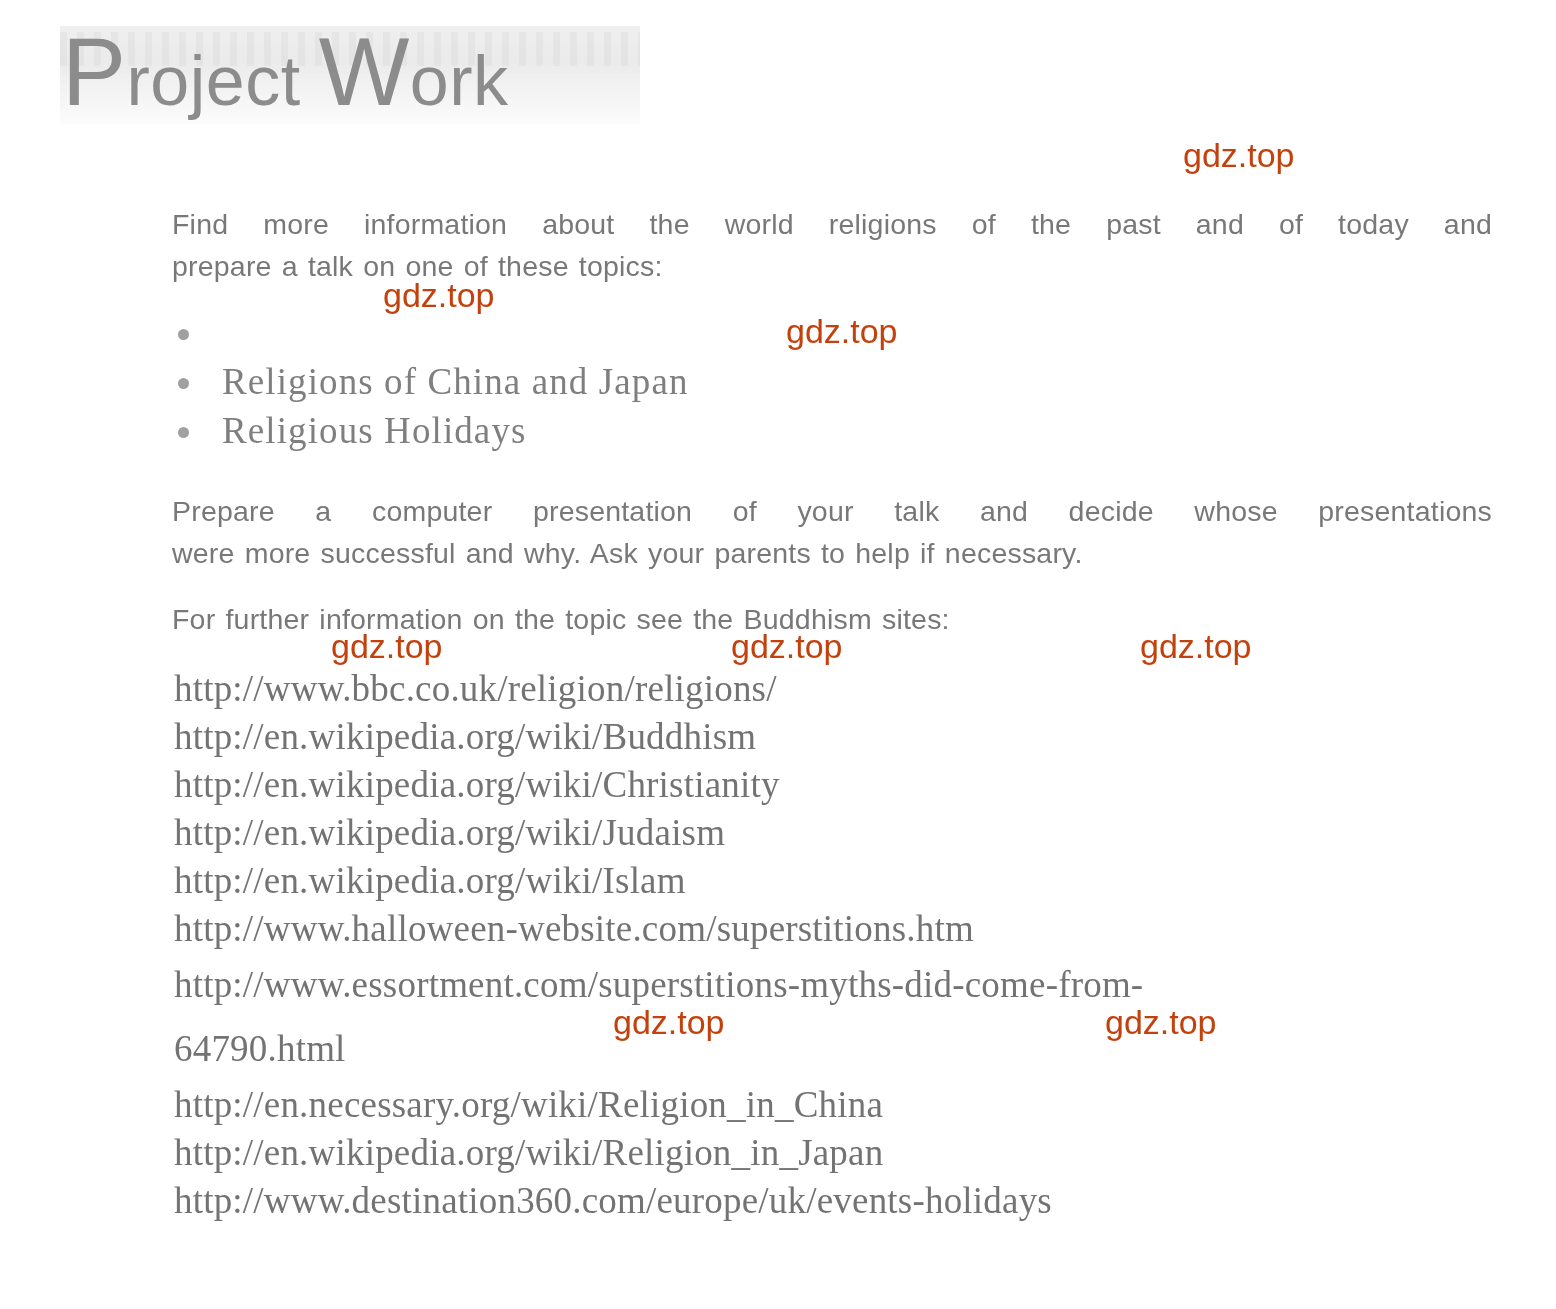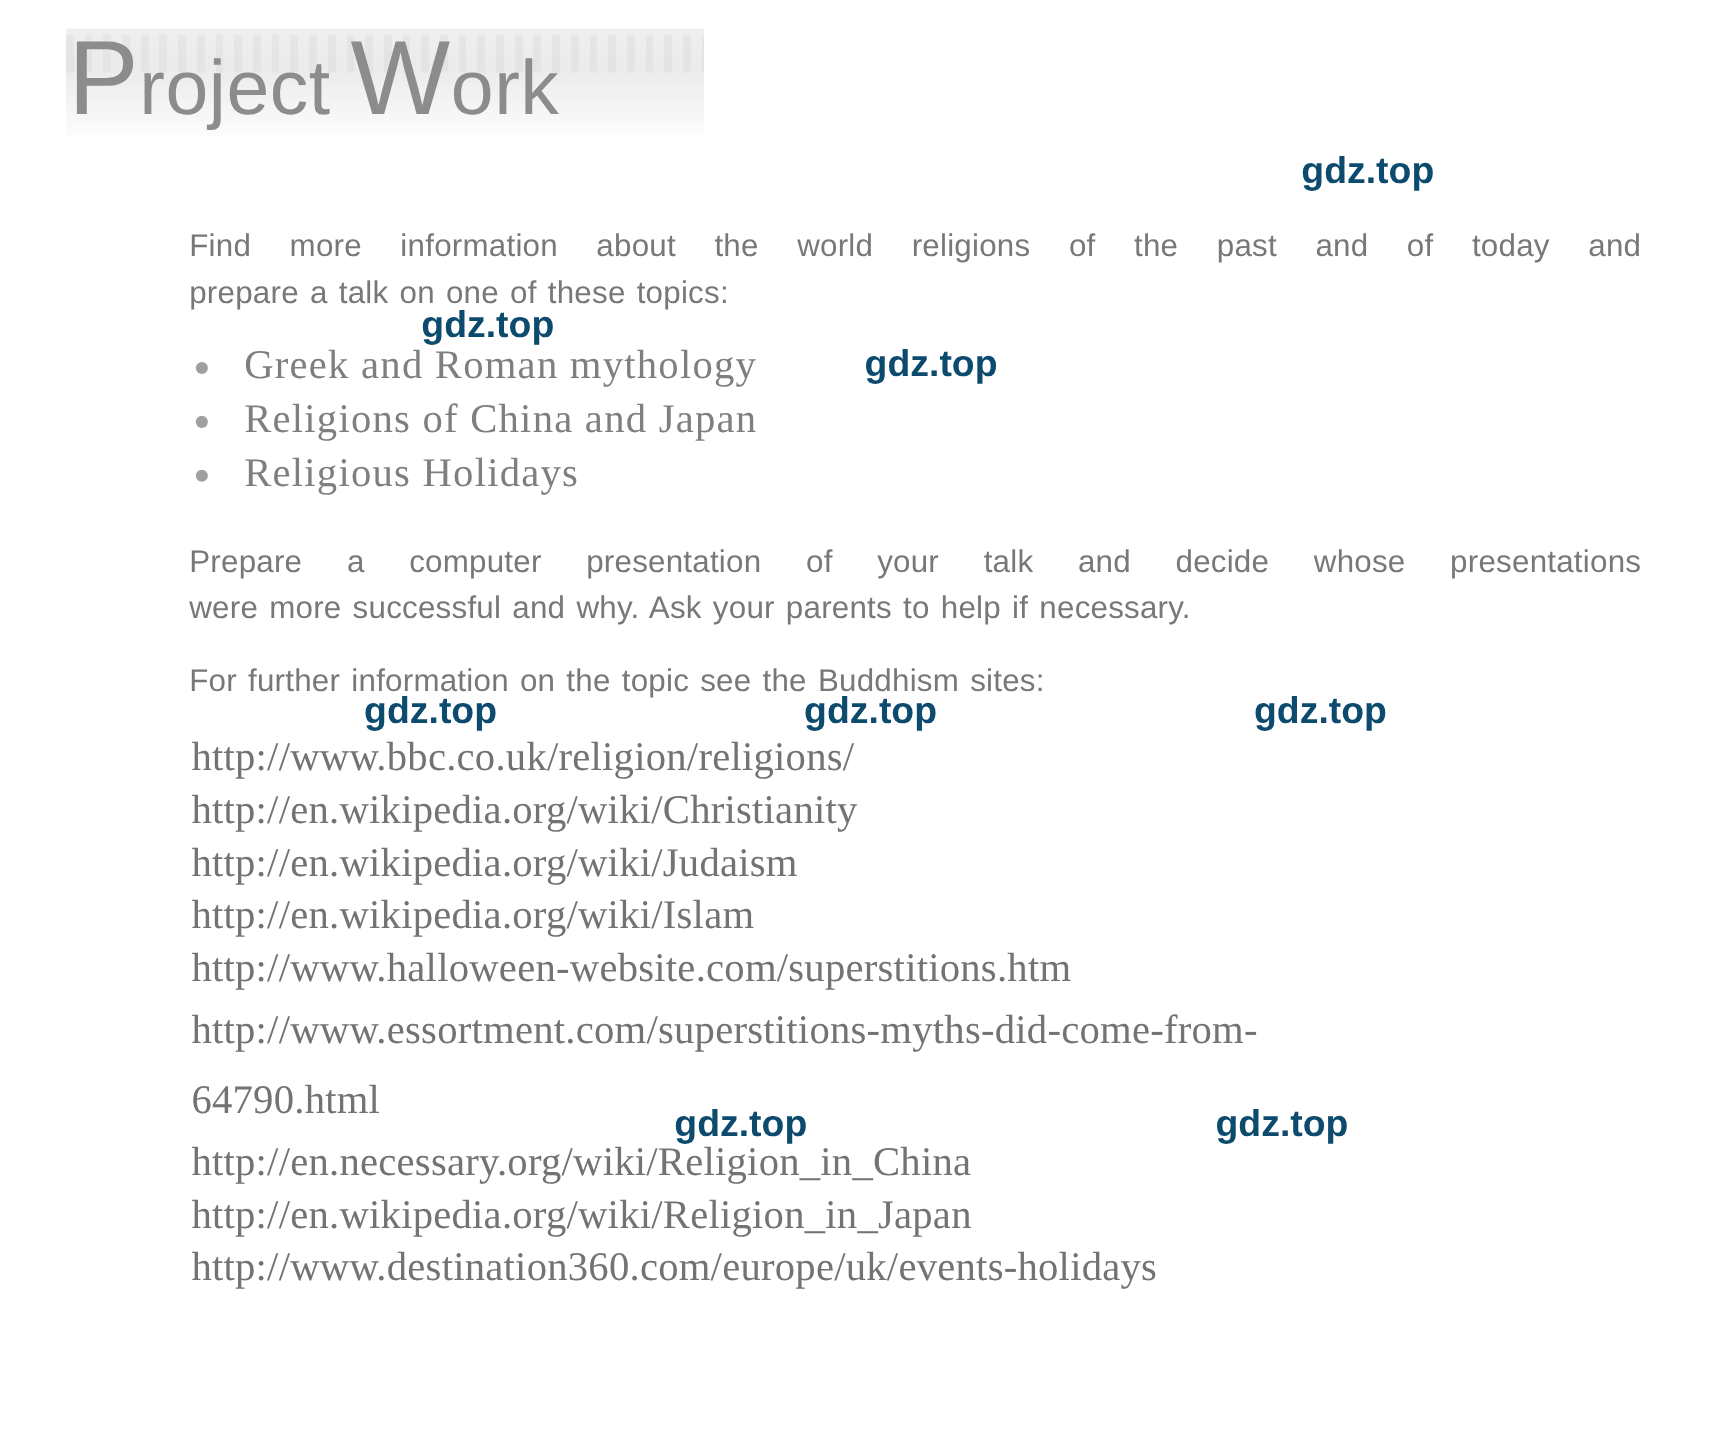--- a/index.html
+++ b/index.html
@@ -146,23 +146,23 @@
   }
   #url-list li.wrapped {
     white-space: normal;
     max-width: 1120px;
     line-height: 64px;
   }
 
   
   .wm {
     position: absolute;
-    color: #0c4a6e;
-    font-family: "Liberation Sans", sans-serif;
-    font-weight: 700;
+    color: #c2410c;
+    font-family: "Liberation Sans", sans-serif;
+    font-weight: 400;
     white-space: nowrap;
     line-height: 1;
     z-index: 5;
     text-align: right;
   }
 </style>
 </head>
 <body>
 
 <div id="page">
@@ -174,21 +174,20 @@
   </div>
 
   <div class="para" id="para-intro">
     <span class="ln stretch">Find more information about the world religions of the past and of today and</span>
     <span class="ln">prepare a talk on one of these topics:</span>
   </div>
 
   <ul id="topic-list">
     <li>
       <span class="bullet"></span>
-      <span>Greek and Roman mythology</span>
     </li>
     <li>
       <span class="bullet"></span>
       <span>Religions of China and Japan</span>
     </li>
     <li>
       <span class="bullet"></span>
       <span>Religious Holidays</span>
     </li>
   </ul>
@@ -197,20 +196,21 @@
     <span class="ln stretch">Prepare a computer presentation of your talk and decide whose presentations</span>
     <span class="ln">were more successful and why. Ask your parents to help if necessary.</span>
   </div>
 
   <div class="para" id="para-links-lead">
     <span class="ln">For further information on the topic see the Buddhism sites:</span>
   </div>
 
   <ul id="url-list">
     <li><span>http://www.bbc.co.uk/religion/religions/</span></li>
+    <li><span>http://en.wikipedia.org/wiki/Buddhism</span></li>
     <li><span>http://en.wikipedia.org/wiki/Christianity</span></li>
     <li><span>http://en.wikipedia.org/wiki/Judaism</span></li>
     <li><span>http://en.wikipedia.org/wiki/Islam</span></li>
     <li><span>http://www.halloween-website.com/superstitions.htm</span></li>
     <li class="wrapped"><span>http://www.essortment.com/superstitions-myths-did-come-from-64790.html</span></li>
     <li><span>http://en.necessary.org/wiki/Religion_in_China</span></li>
     <li><span>http://en.wikipedia.org/wiki/Religion_in_Japan</span></li>
     <li><span>http://www.destination360.com/europe/uk/events-holidays</span></li>
   </ul>
 

